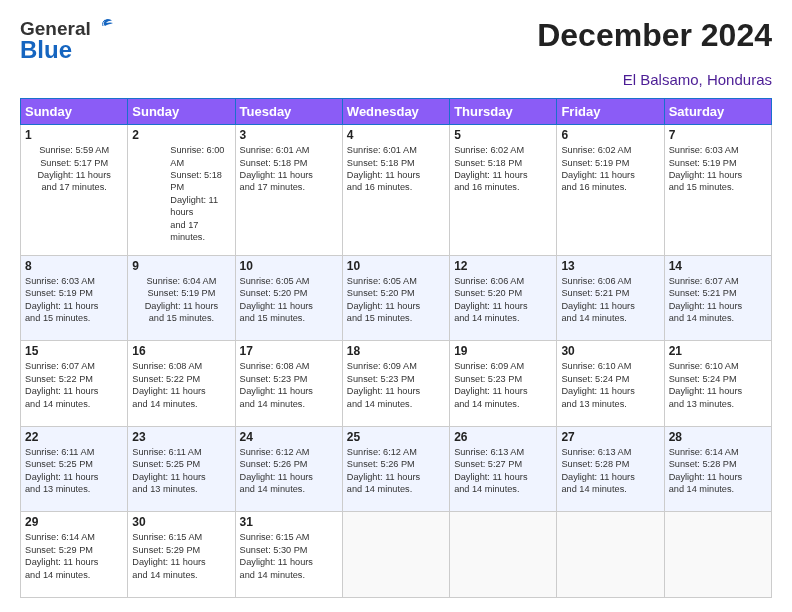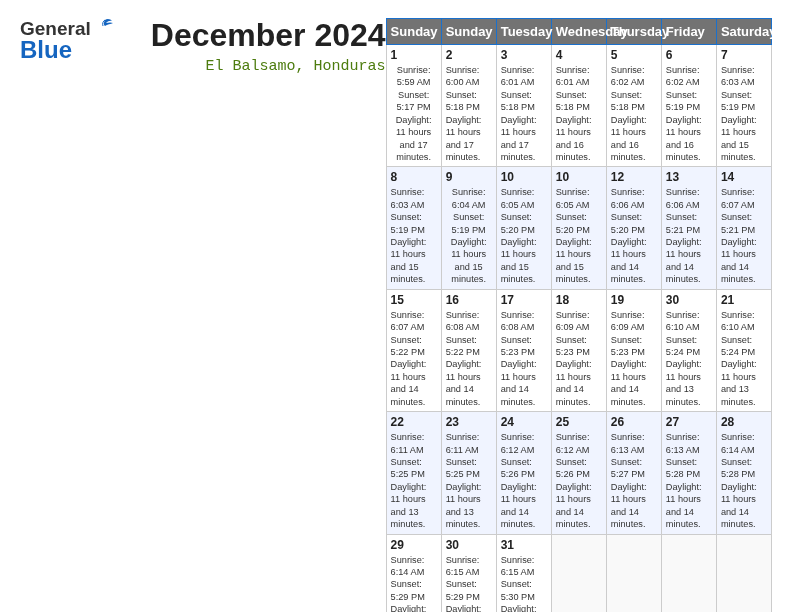--- a/index.html
+++ b/index.html
@@ -8,21 +8,21 @@
       background: #fff;
       width: 792px;
       height: 612px;
       overflow: hidden;
     }
     .page {
       width: 792px;
       height: 612px;
       padding: 18px 20px 14px 20px;
       display: flex;
-      flex-direction: row;
+      flex-direction: column;
     }
     .header {
       display: flex;
       justify-content: space-between;
       align-items: flex-start;
       margin-bottom: 10px;
     }
     .logo {
       display: flex;
       flex-direction: column;
@@ -37,33 +37,32 @@
     }
     .main-title {
       font-size: 32px;
       font-weight: bold;
       color: #222;
       line-height: 1.1;
       margin-left: 36px;
     }
     .subtitle {
       font-size: 15px;
-      color: #4d7c0f;
-      margin-top: 5px;
-      font-family: Liberation Mono, monospace;
+      color: #4c1d95;
+      margin-top: 18px;
     }
     .calendar {
       flex: 1;
       border: 1px solid #ccc;
       border-collapse: collapse;
       width: 100%;
       table-layout: fixed;
     }
     .calendar th {
-      background: #737373;
+      background: #8b5cf6;
       color: #fff;
       font-size: 13px;
       font-weight: bold;
       padding: 5px 4px;
       border: 1px solid #1a70cc;
       text-align: left;
     }
     .calendar td {
       border: 1px solid #ccc;
       vertical-align: top;
@@ -131,21 +130,21 @@
         <tr>
           <td>
             <span class="day-num">1</span>
             <div class="cell-text" style="white-space: pre-line; text-align: center;">Sunrise: 5:59 AM
 Sunset: 5:17 PM
 Daylight: 11 hours
 and 17 minutes.</div>
           </td>
           <td>
             <span class="day-num">2</span>
-            <div class="cell-text" style="white-space: pre-line;">Sunrise: 6:00 AM
+            <div class="cell-text" style="white-space: pre-line; margin-left: 38px;">Sunrise: 6:00 AM
 Sunset: 5:18 PM
 Daylight: 11 hours
 and 17 minutes.</div>
           </td>
           <td>
             <span class="day-num">3</span>
             <div class="cell-text" style="white-space: pre-line;">Sunrise: 6:01 AM
 Sunset: 5:18 PM
 Daylight: 11 hours
 and 17 minutes.</div>

